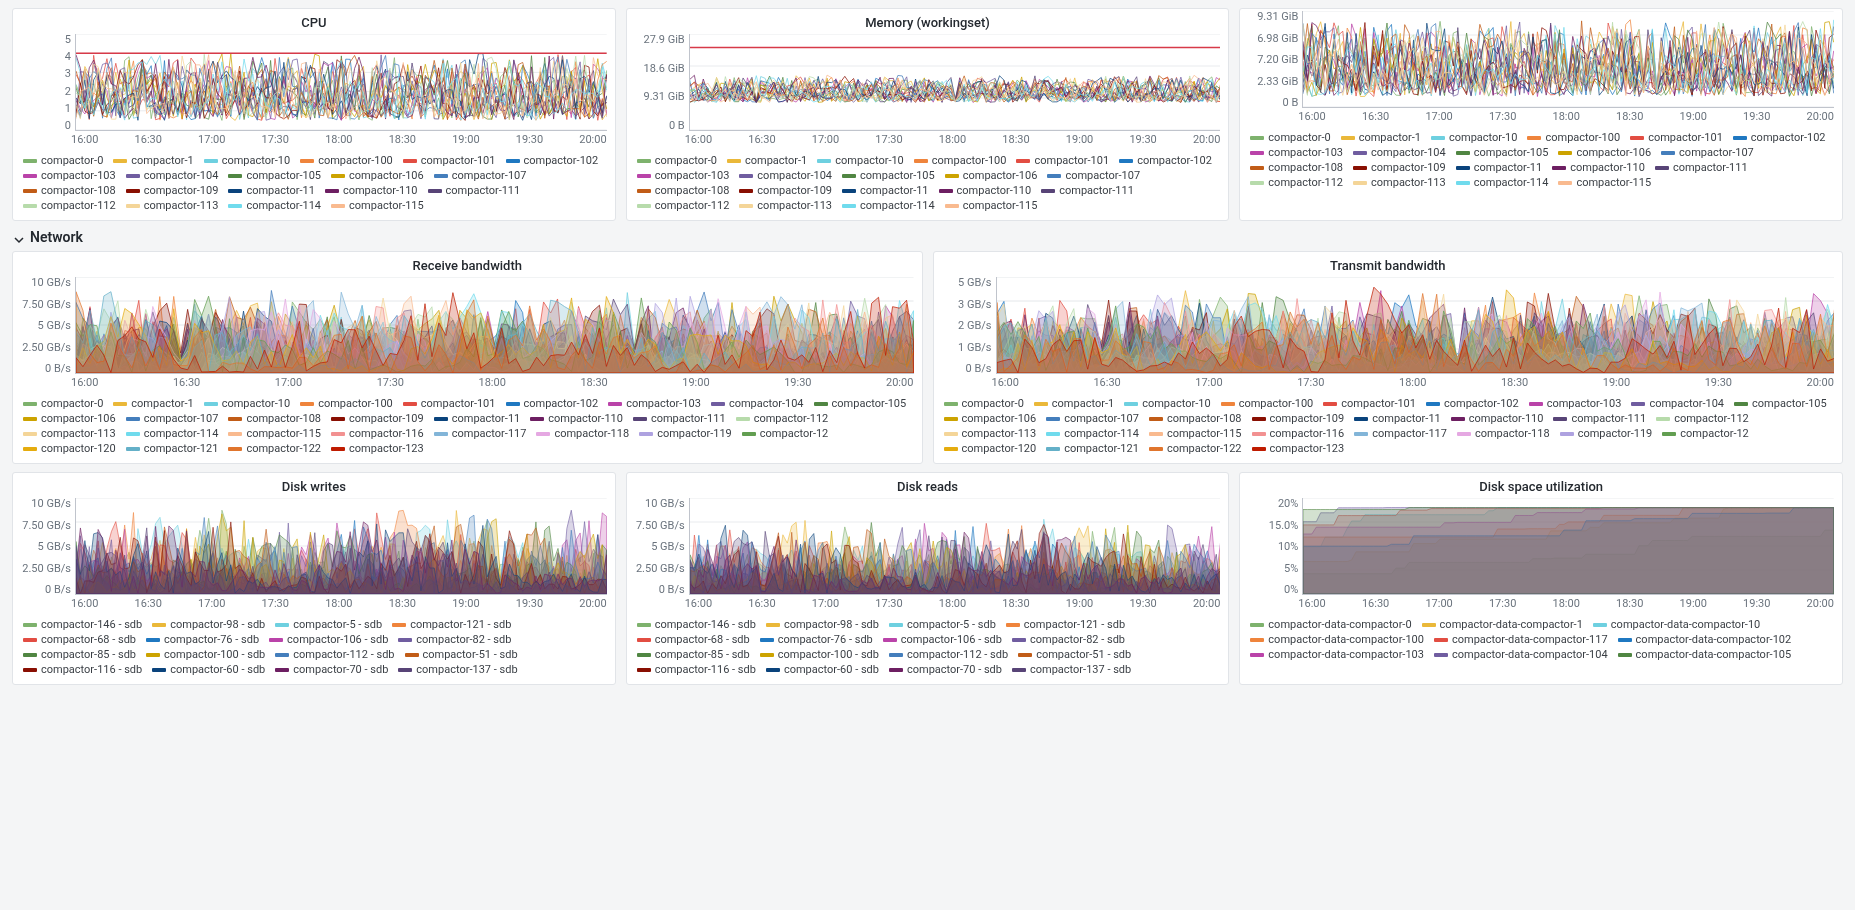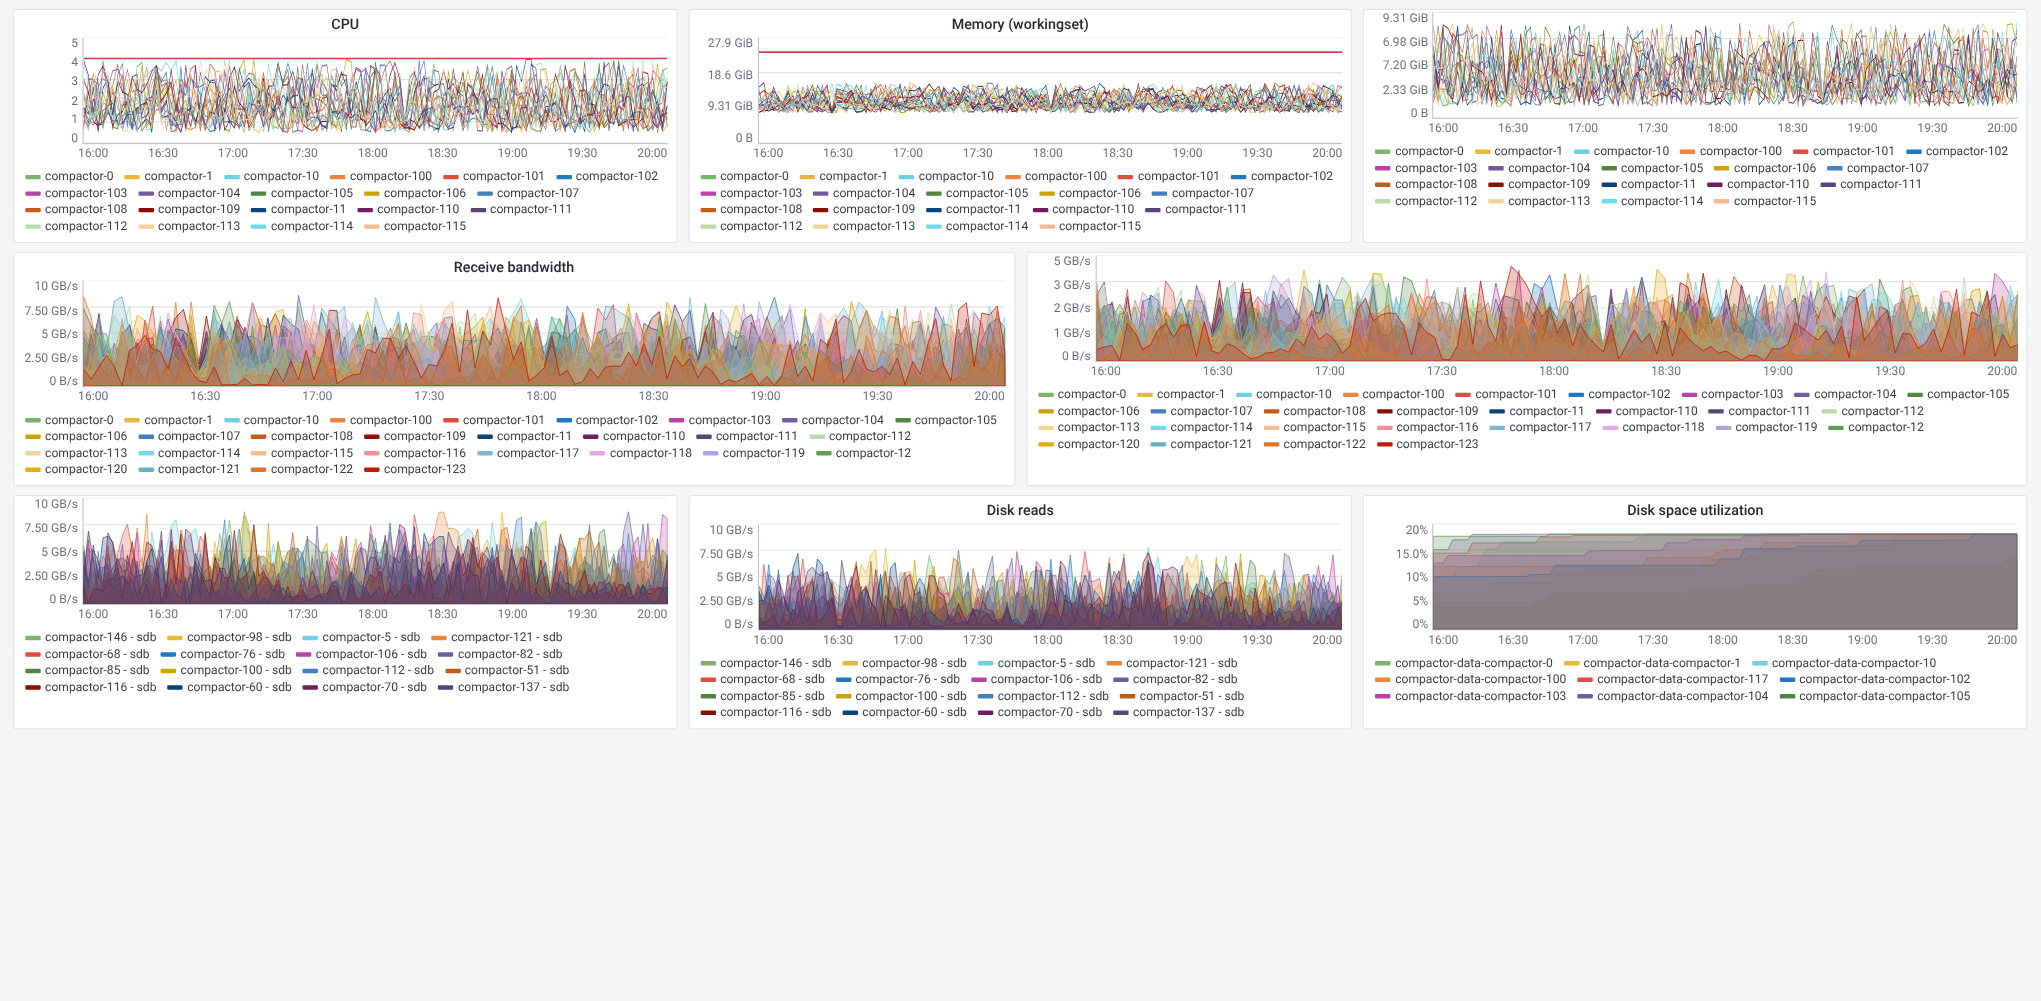--- a/index.html
+++ b/index.html
@@ -434,20 +434,28 @@
             <span>compactor-114</span>
           </div>
           <div class="legend-item">
             <span class="swatch" style="background: rgb(249, 186, 143);"></span>
             <span>compactor-115</span>
           </div>
         </div>
       </div>
   </div>
 
+  <div class="section-header">
+    <span class="chev">
+      <svg viewBox="0 0 10 10">
+          <path d="M1 3 L5 7 L9 3" fill="none" stroke="#24292f" stroke-width="1.5"></path>
+        </svg>
+    </span>
+    <span>Network</span>
+  </div>
   <div class="row row2">
     <div class="panel">
         <div class="panel-title">Receive bandwidth</div>
         <div class="plot-wrap">
           <div class="yaxis">
             <span>10 GB/s</span>
             <span>7.50 GB/s</span>
             <span>5 GB/s</span>
             <span>2.50 GB/s</span>
             <span>0 B/s</span>
@@ -617,20 +625,21 @@
             <span class="swatch" style="background: rgb(224, 117, 45);"></span>
             <span>compactor-122</span>
           </div>
           <div class="legend-item">
             <span class="swatch" style="background: rgb(191, 27, 0);"></span>
             <span>compactor-123</span>
           </div>
         </div>
       </div>
     <div class="panel">
+        <div class="panel-title">Transmit bandwidth</div>
         <div class="plot-wrap">
           <div class="yaxis">
             <span>5 GB/s</span>
             <span>3 GB/s</span>
             <span>2 GB/s</span>
             <span>1 GB/s</span>
             <span>0 B/s</span>
           </div>
           <div class="plot" style="height: 96px;">
             <svg viewBox="0 0 1000 100" preserveAspectRatio="none">
@@ -800,20 +809,21 @@
           <div class="legend-item">
             <span class="swatch" style="background: rgb(191, 27, 0);"></span>
             <span>compactor-123</span>
           </div>
         </div>
       </div>
   </div>
 
   <div class="row row3">
     <div class="panel">
+        <div class="panel-title">Disk writes</div>
         <div class="plot-wrap">
           <div class="yaxis">
             <span>10 GB/s</span>
             <span>7.50 GB/s</span>
             <span>5 GB/s</span>
             <span>2.50 GB/s</span>
             <span>0 B/s</span>
           </div>
           <div class="plot" style="height: 96px;">
             <svg viewBox="0 0 1000 100" preserveAspectRatio="none">

